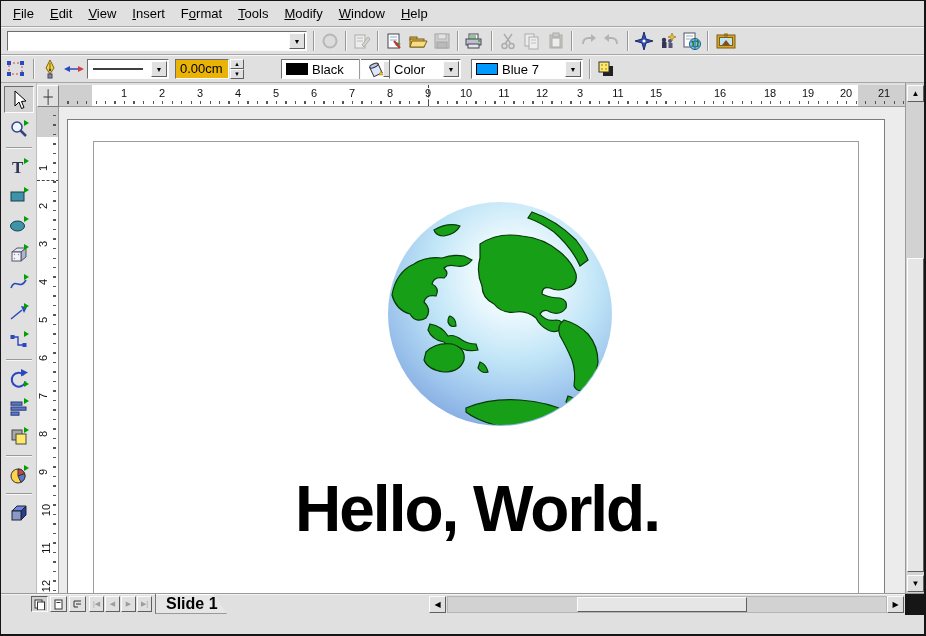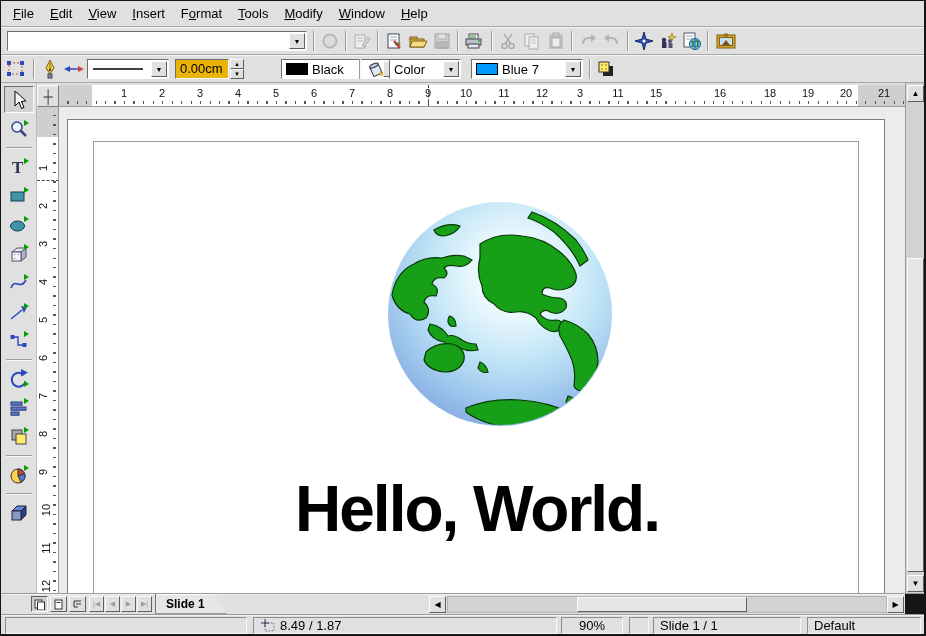--- a/index.html
+++ b/index.html
@@ -83,21 +83,21 @@
 
   
   .tabrow { position:absolute; left:0; top:592px; width:923px; height:21px; background:#e0e0e0;
             border-top:1px solid #9a9a9a; box-shadow:inset 0 1px 0 #f3f3f3; }
   .vwbtn { position:absolute; top:2px; width:17px; height:16px; }
   .vwbtn.pressed { border-color:#5f5f5f #fcfcfc #fcfcfc #5f5f5f; background:#d0d0d0; }
   .navbtn { position:absolute; top:2px; width:15px; height:16px; color:#9d9d9d; font-size:7px; }
   .tab { position:absolute; left:139px; top:0px; width:72px; height:20px; background:#e6e6e6;
          border-left:1px solid #777; border-bottom:1px solid #9a9a9a;
          clip-path:polygon(0 0, calc(100% - 13px) 0, 100% 100%, 0 100%);
-         font-weight:700; font-size:12px; display:flex; align-items:center; padding-left:10px;
+         font-weight:700; font-size:16px; display:flex; align-items:center; padding-left:10px;
          box-shadow:inset 0 1px 0 #fff; }
   .htrack { position:absolute; left:446px; top:2px; width:440px; height:17px; background:#d2d2d2;
             border:1px solid #b5b5b5; }
   .hthumb { position:absolute; left:129px; top:0px; width:170px; height:15px; background:#e6e6e6;
             border:1px solid; border-color:#fcfcfc #5f5f5f #5f5f5f #fcfcfc; }
   .harrL { position:absolute; left:428px; top:2px; width:17px; height:17px; }
   .harrR { position:absolute; left:886px; top:2px; width:17px; height:17px; }
   .wincorner { position:absolute; left:904px; top:0; width:19px; height:21px; background:#161616; }
 
   
@@ -568,35 +568,14 @@
         <span>Slide 1</span>
       </div>
     <div class="sbtn harrL">◀</div>
     <div class="htrack">
       <div class="hthumb"></div>
     </div>
     <div class="sbtn harrR">▶</div>
     <div class="wincorner"></div>
   </div>
 
-  <div class="statusbar">
-    <div class="cell" style="left:4px; width:242px;"></div>
-    <div class="cell" style="left:252px; width:304px;">
-      <svg width="15" height="13" style="margin-right:5px">
-          <rect x="5" y="4" width="9" height="8" fill="none" stroke="#4a7a9a" stroke-dasharray="1.5 1.5"></rect>
-          <line x1="5" y1="0" x2="5" y2="8" stroke="#335"></line>
-          <line x1="1" y1="4" x2="9" y2="4" stroke="#335"></line>
-        </svg>
-      <span>8.49 / 1.87</span>
-    </div>
-    <div class="cell" style="left:560px; width:62px; justify-content:center;">
-      <span>90%</span>
-    </div>
-    <div class="cell" style="left:628px; width:20px;"></div>
-    <div class="cell" style="left:652px; width:148px;">
-      <span>Slide 1 / 1</span>
-    </div>
-    <div class="cell" style="left:806px; width:114px;">
-      <span>Default</span>
-    </div>
-  </div>
 
 </div>
 
 </body></html>

